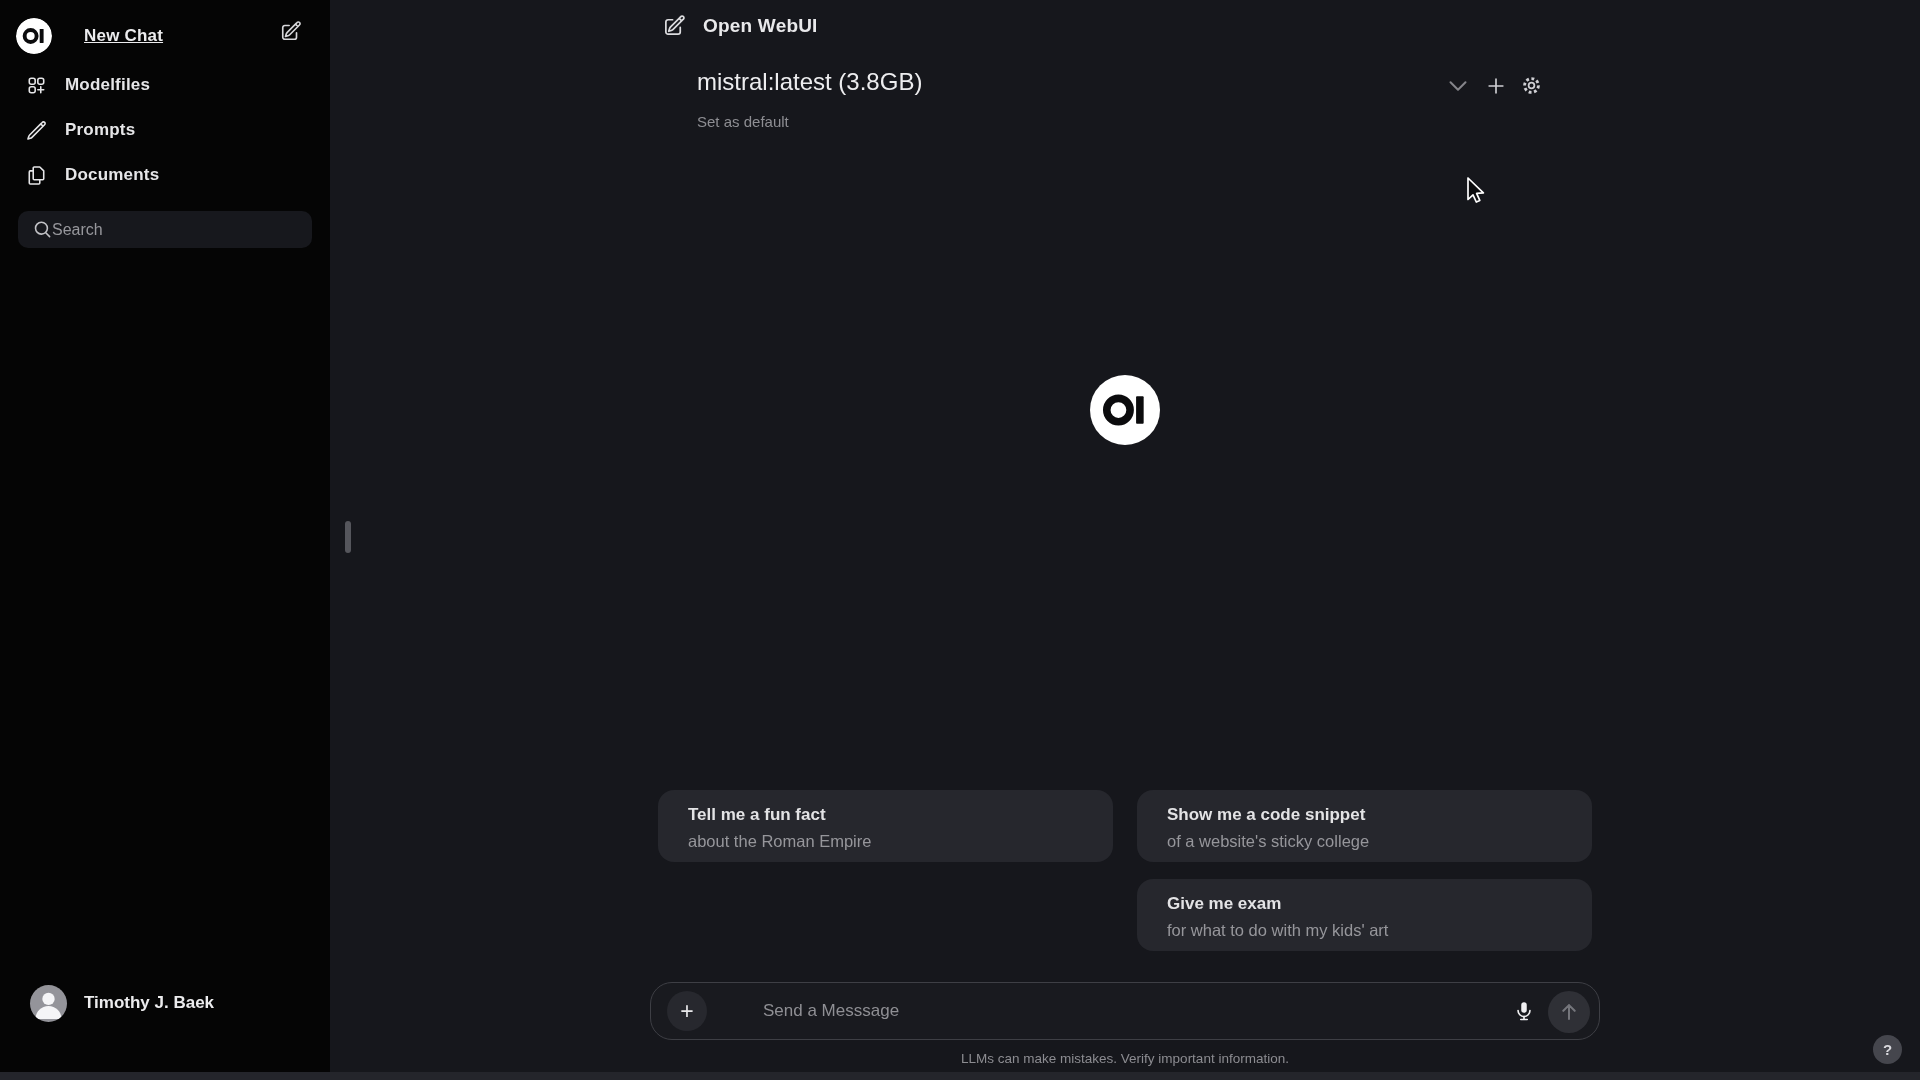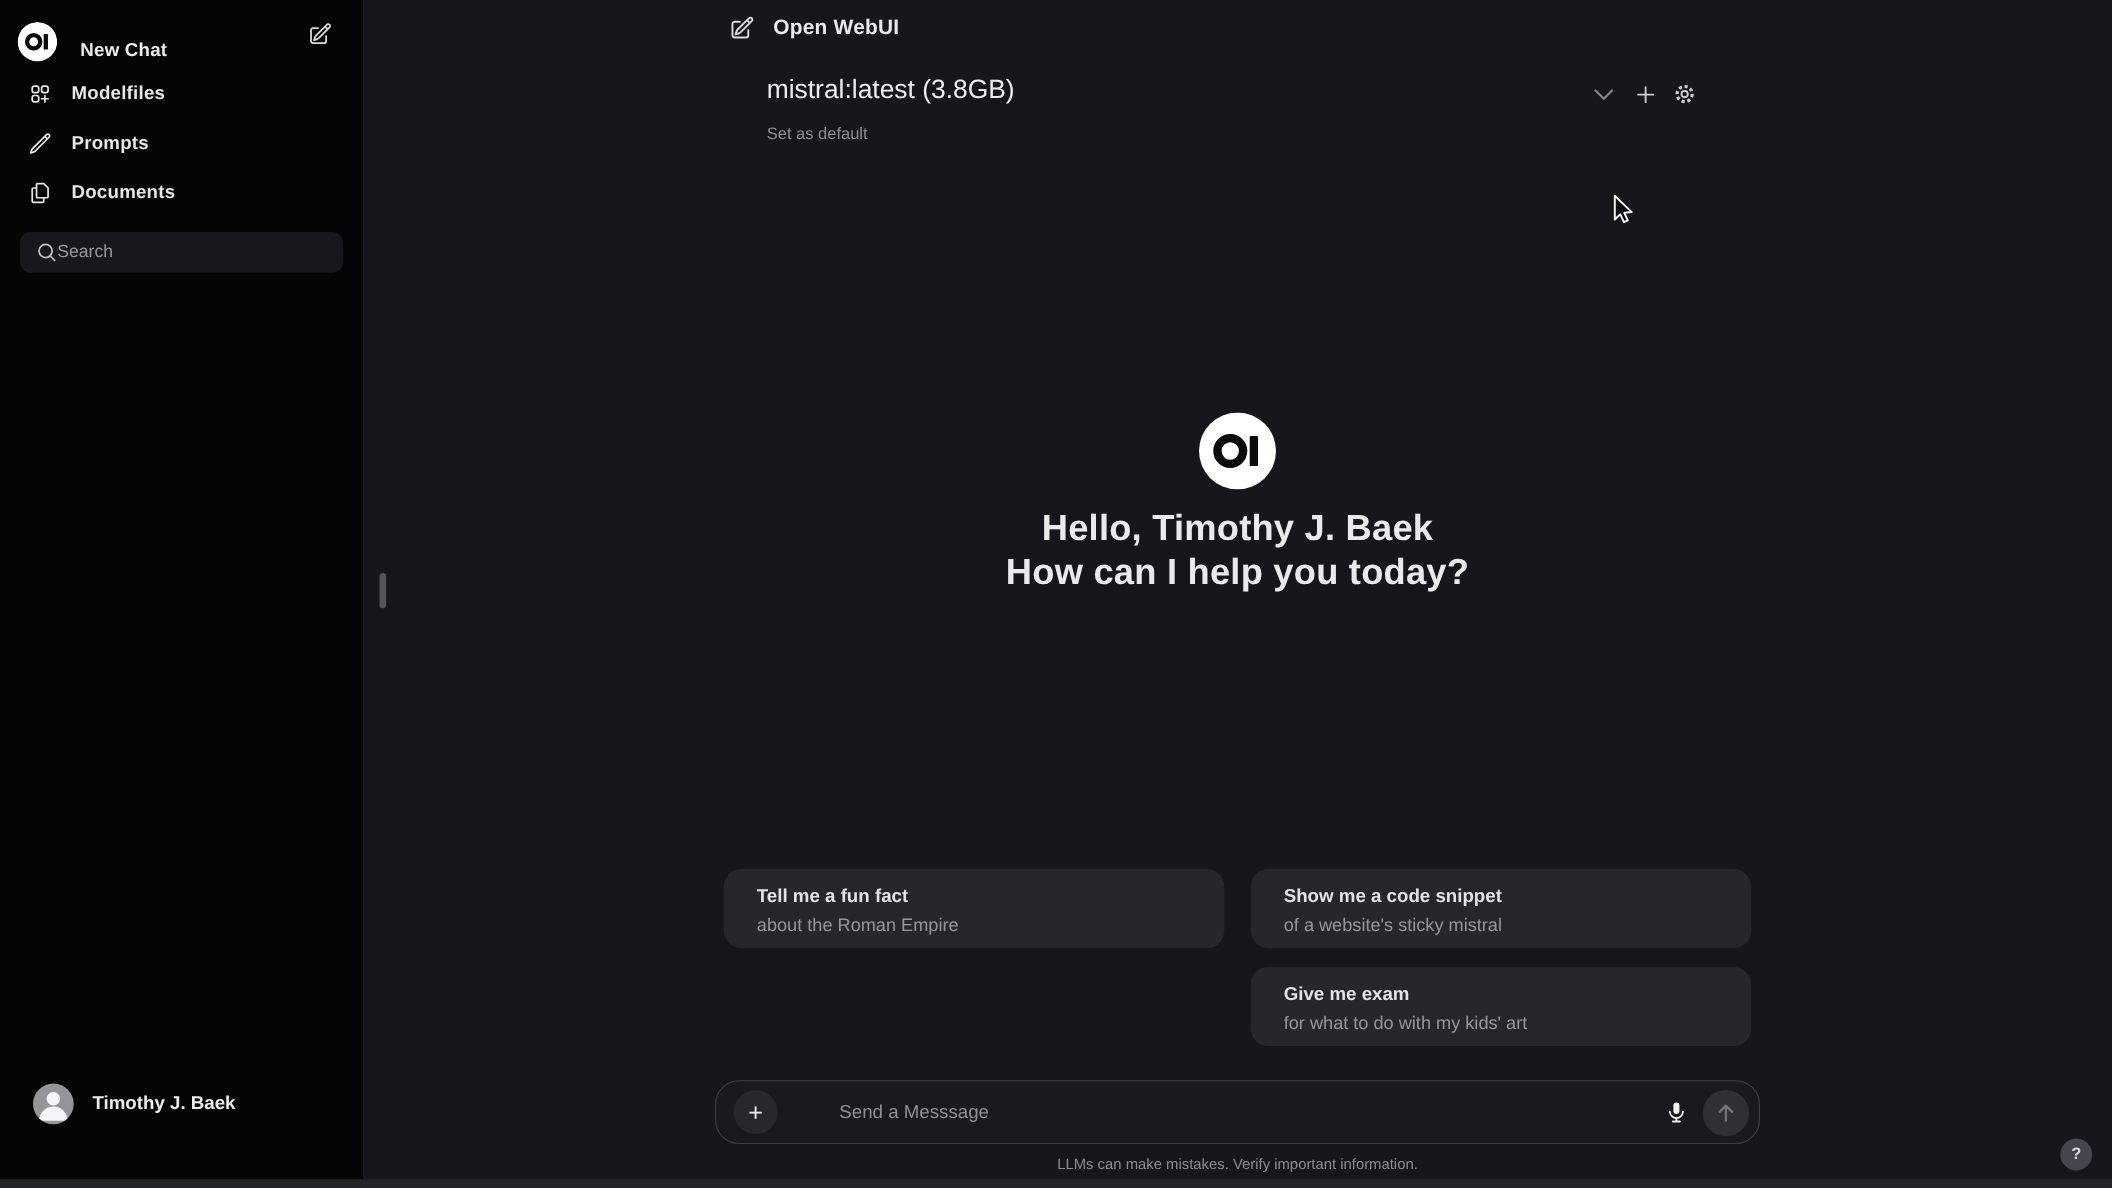--- a/index.html
+++ b/index.html
@@ -10,21 +10,21 @@
     color: #ececee; -webkit-font-smoothing: antialiased;
   }
 
   
   .sidebar {
     position: absolute; left: 0; top: 0; width: 330px; height: 1080px;
     background: #050505; z-index: 2;
   }
   .newchat-row {
     position: absolute; left: 16px; top: 16px; height: 40px;
-    display: flex; align-items: flex-end; gap: 21px; cursor: pointer;
+    display: flex; align-items: center; gap: 32px; cursor: pointer; text-decoration: underline;
   }
   .logo-badge { width: 36px; height: 36px; border-radius: 50%; flex: 0 0 auto; }
   .newchat-label { font-size: 17px; font-weight: 600; color: #ececee; letter-spacing: .2px; }
   .edit-btn {
     position: absolute; left: 279px; top: 19px; width: 24px; height: 24px;
     color: #d7d7da; cursor: pointer; display:flex; align-items:center; justify-content:center;
   }
   .side-item {
     position: absolute; left: 10px; width: 310px; height: 42px; border-radius: 10px;
     display: flex; align-items: center; gap: 18px; padding-left: 16px;
@@ -236,33 +236,29 @@
         <circle cx="12" cy="12" r="3" stroke-width="1.8"></circle>
       </svg>
     </span>
 
     <svg class="hero-logo" viewBox="0 0 48 48">
       <circle cx="24" cy="24" r="24" fill="#ffffff"></circle>
       <circle cx="19.5" cy="24" r="8" fill="none" stroke="#0b0b0d" stroke-width="5.2"></circle>
       <rect x="31.6" y="14.6" width="5.2" height="18.8" rx="0.6" fill="#0b0b0d"></rect>
     </svg>
 
-    <div class="greeting">
-      <div>Hello, Timothy J. Baek</div>
-      <div>How can I help you today?</div>
-    </div>
 
     <div class="cards">
       <div class="card c1">
         <div class="t">Tell me a fun fact</div>
         <div class="s">about the Roman Empire</div>
       </div>
       <div class="card c2">
         <div class="t">Show me a code snippet</div>
-        <div class="s">of a website's sticky mistral</div>
+        <div class="s">of a website's sticky college</div>
       </div>
       <div class="card c4">
         <div class="t">Give me exam</div>
         <div class="s">for what to do with my kids' art</div>
       </div>
     </div>
 
     <div class="composer">
       <div class="plus-btn">+</div>
       <input type="text" placeholder="Send a Messsage" style="">

